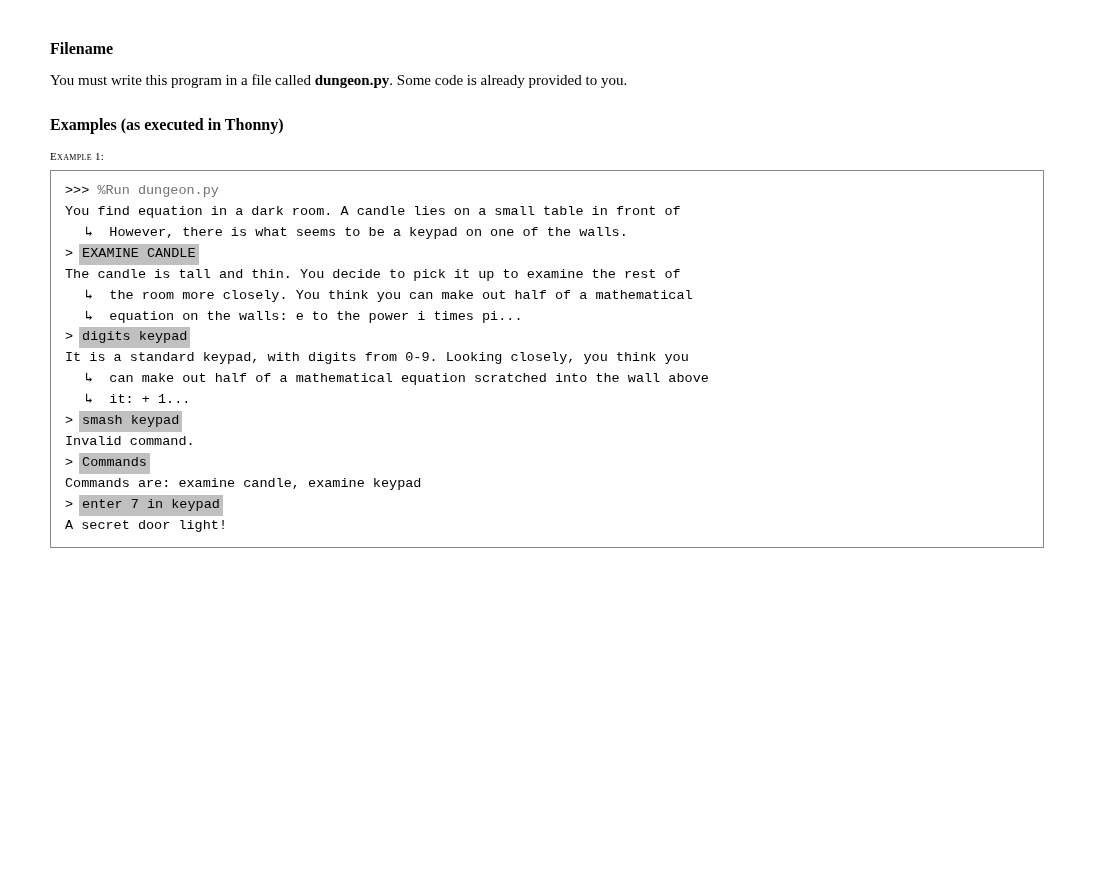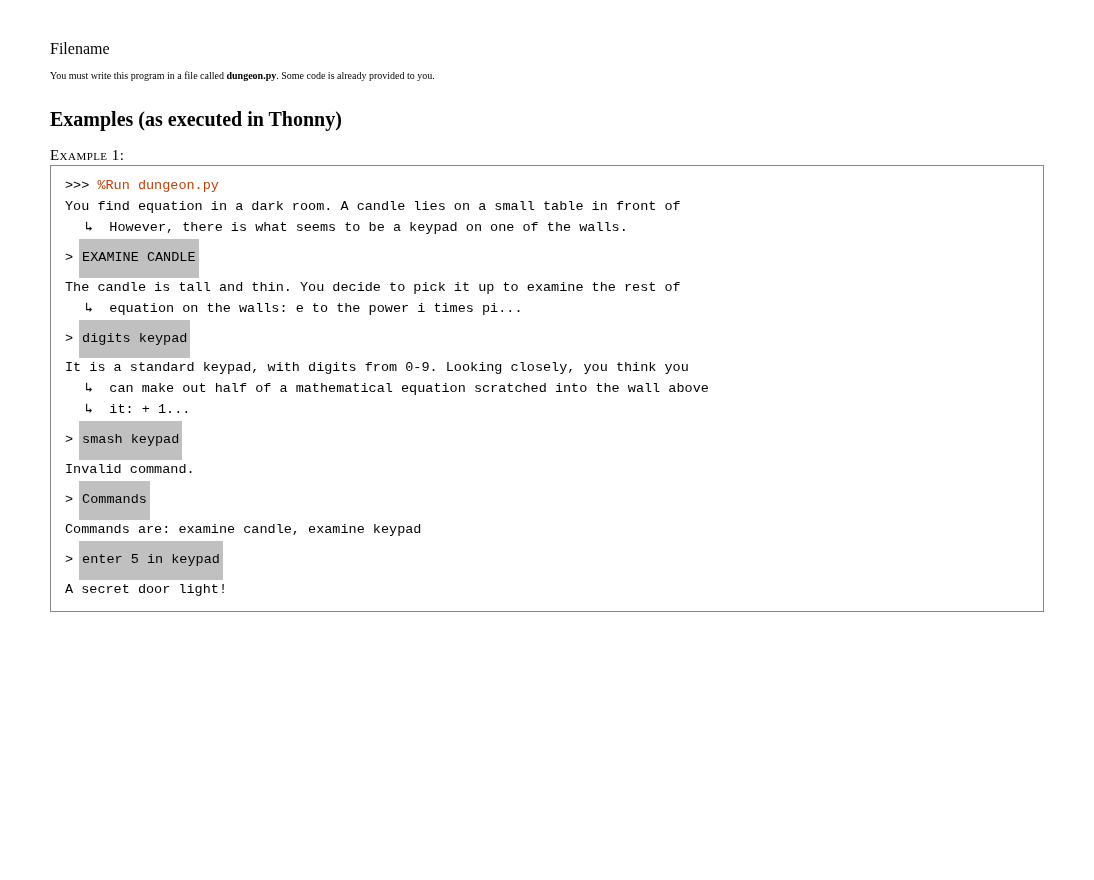--- a/index.html
+++ b/index.html
@@ -16,70 +16,70 @@
       padding: 40px 50px;
       max-width: 1094px;
       min-height: 880px;
     }
 
     .section {
       margin-bottom: 24px;
     }
 
     .heading {
-      font-weight: normal;
+      font-weight: bold;
       font-size: 16px;
       margin-bottom: 10px;
     }
 
     .body-text {
-      font-size: 10px;
+      font-size: 15px;
       line-height: 1.6;
       margin-bottom: 0;
     }
 
     .examples-heading {
       font-weight: bold;
-      font-size: 20px;
+      font-size: 16px;
       margin-bottom: 16px;
     }
 
     .example-label {
       font-variant: small-caps;
-      font-size: 15px;
-      margin-bottom: 1px;
+      font-size: 11px;
+      margin-bottom: 8px;
       letter-spacing: 0.03em;
     }
 
     .terminal-box {
       border: 1px solid #888;
       padding: 10px 14px;
       font-family: "Courier New", Courier, monospace;
       font-size: 13.5px;
       line-height: 1.55;
       background: #ffffff;
     }
 
     .terminal-box .prompt-run {
-      color: #c2410c;
+      color: #737373;
     }
 
     .terminal-box .prompt-line {
       display: flex;
       align-items: baseline;
     }
 
     .terminal-box .prompt-gt {
       margin-right: 6px;
       flex-shrink: 0;
     }
 
     .terminal-box .cmd-highlight {
       background-color: #c0c0c0;
-      padding: 9px 3px;
+      padding: 0 3px;
     }
 
     .terminal-box .continuation {
       padding-left: 20px;
     }
 
     .terminal-box .output-line {
       margin: 0;
     }
 
@@ -110,20 +110,21 @@
     <div class="output-line">You find equation in a dark room. A candle lies on a small table in front of</div>
 
     <div class="output-line continuation">↳&nbsp; However, there is what seems to be a keypad on one of the walls.</div>
 
     <div class="prompt-line">
       <span class="prompt-gt">&gt;</span>
       <span class="cmd-highlight">EXAMINE CANDLE</span>
     </div>
 
     <div class="output-line">The candle is tall and thin. You decide to pick it up to examine the rest of</div>
+    <div class="output-line continuation">↳&nbsp; the room more closely. You think you can make out half of a mathematical</div>
     <div class="output-line continuation">↳&nbsp; equation on the walls: e to the power i times pi...</div>
 
     <div class="prompt-line">
       <span class="prompt-gt">&gt;</span>
       <span class="cmd-highlight">digits keypad</span>
     </div>
 
     <div class="output-line">It is a standard keypad, with digits from 0-9. Looking closely, you think you</div>
     <div class="output-line continuation">↳&nbsp; can make out half of a mathematical equation scratched into the wall above</div>
     <div class="output-line continuation">↳&nbsp; it: + 1...</div>
@@ -137,18 +138,18 @@
 
     <div class="prompt-line">
       <span class="prompt-gt">&gt;</span>
       <span class="cmd-highlight">Commands</span>
     </div>
 
     <div class="output-line">Commands are: examine candle, examine keypad</div>
 
     <div class="prompt-line">
       <span class="prompt-gt">&gt;</span>
-      <span class="cmd-highlight">enter 5 in keypad</span>
+      <span class="cmd-highlight">enter 7 in keypad</span>
     </div>
 
     <div class="output-line">A secret door light!</div>
   </div>
 </div>
 
 </body></html>

